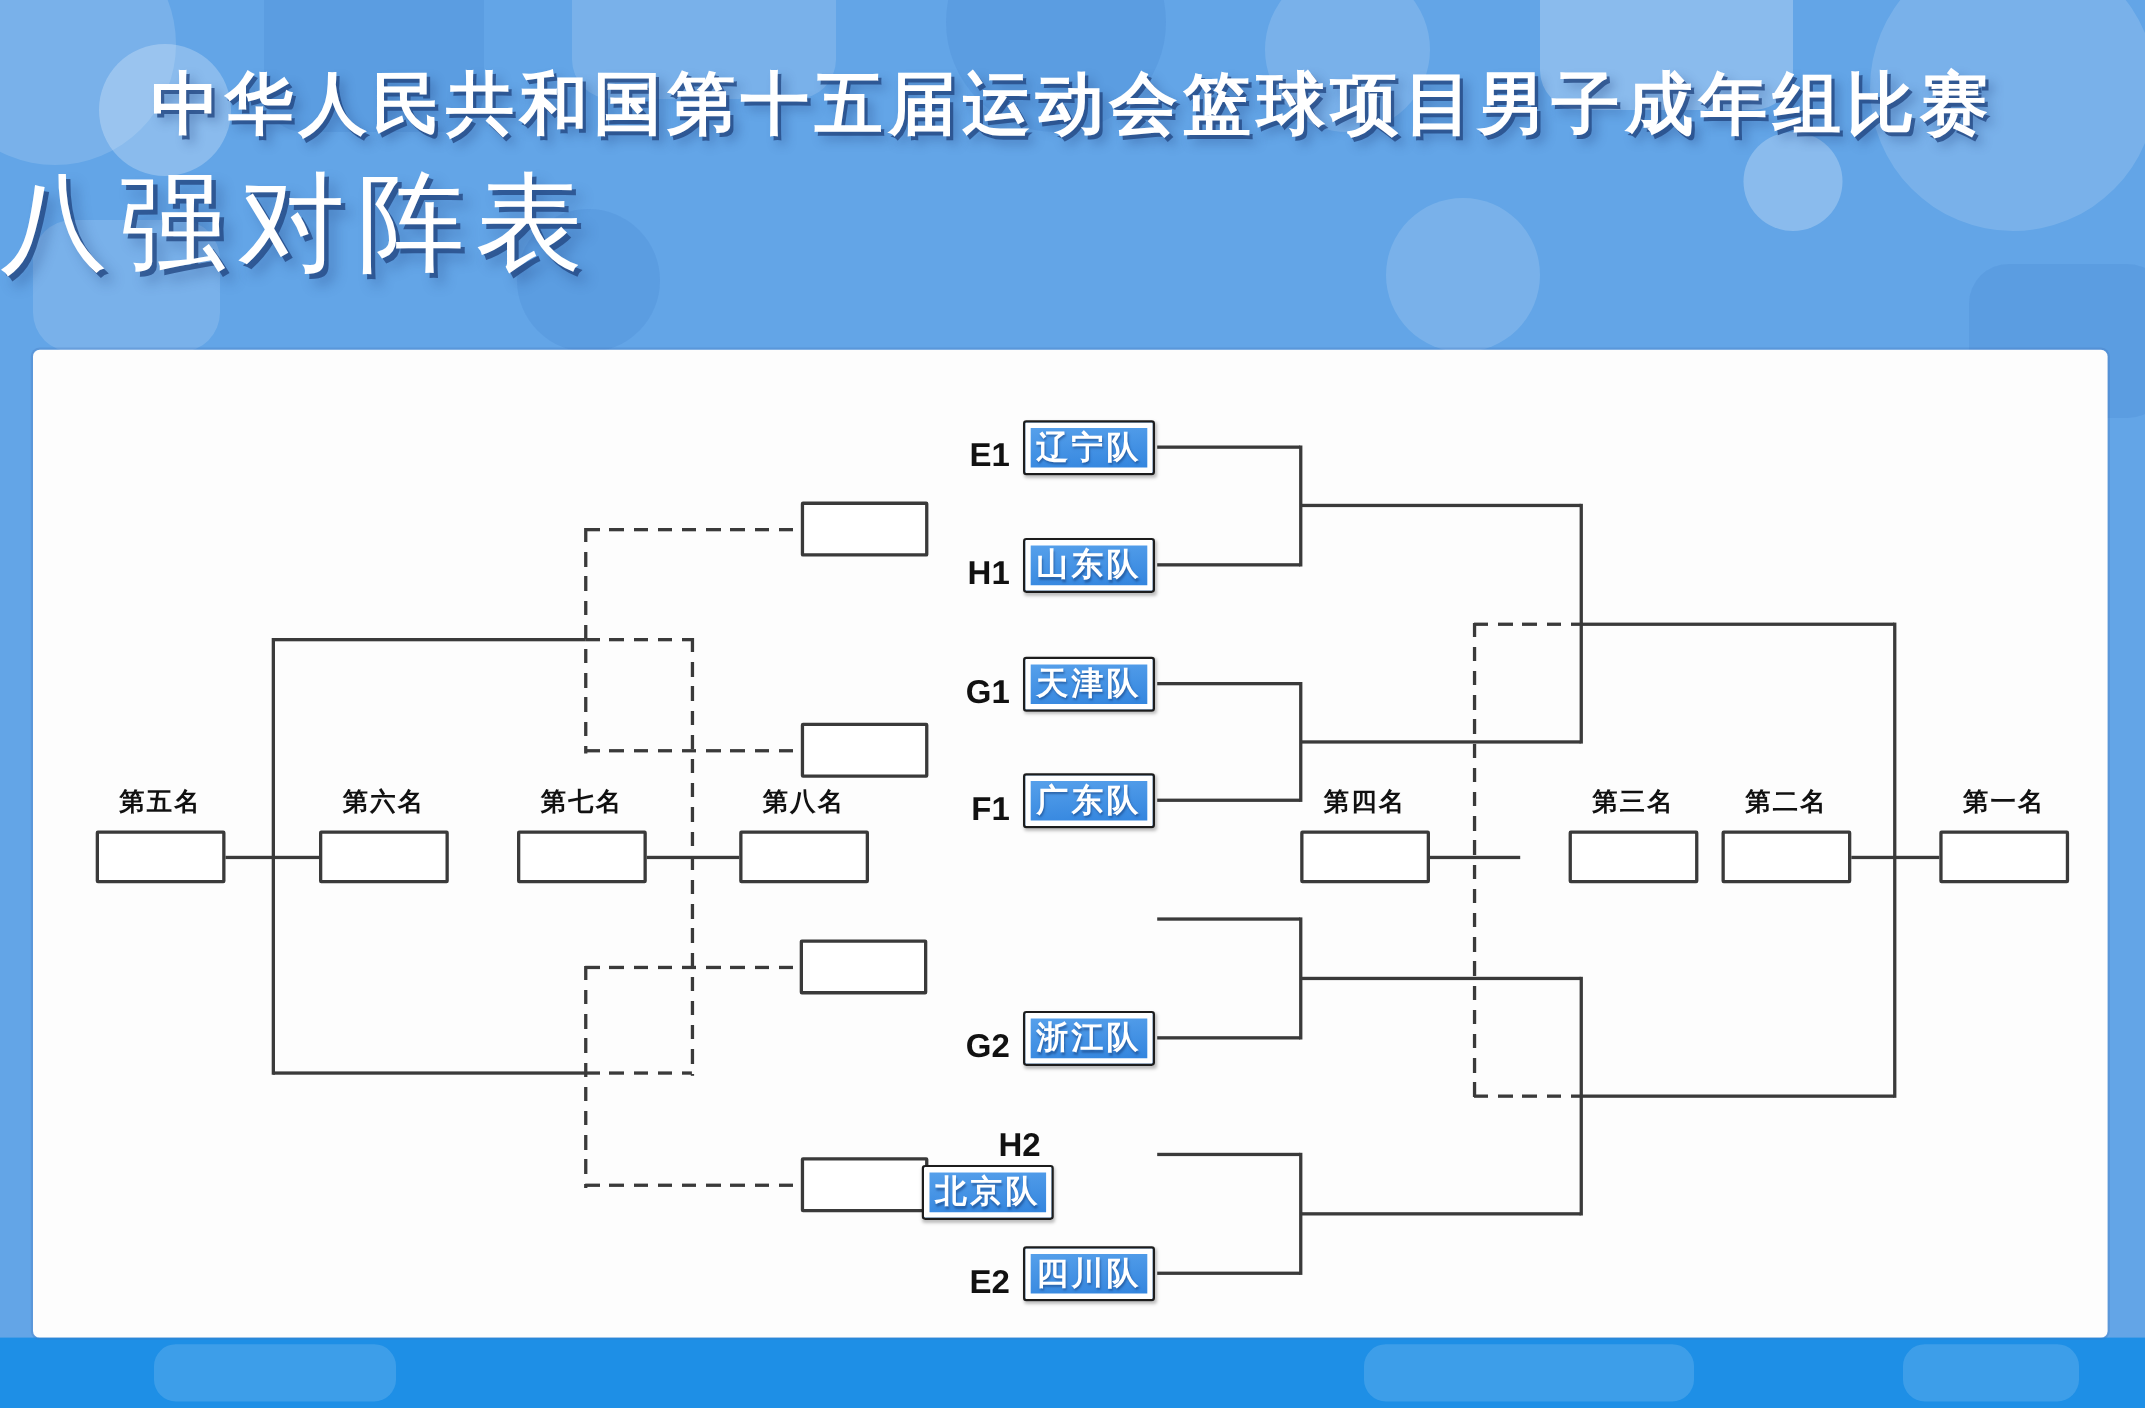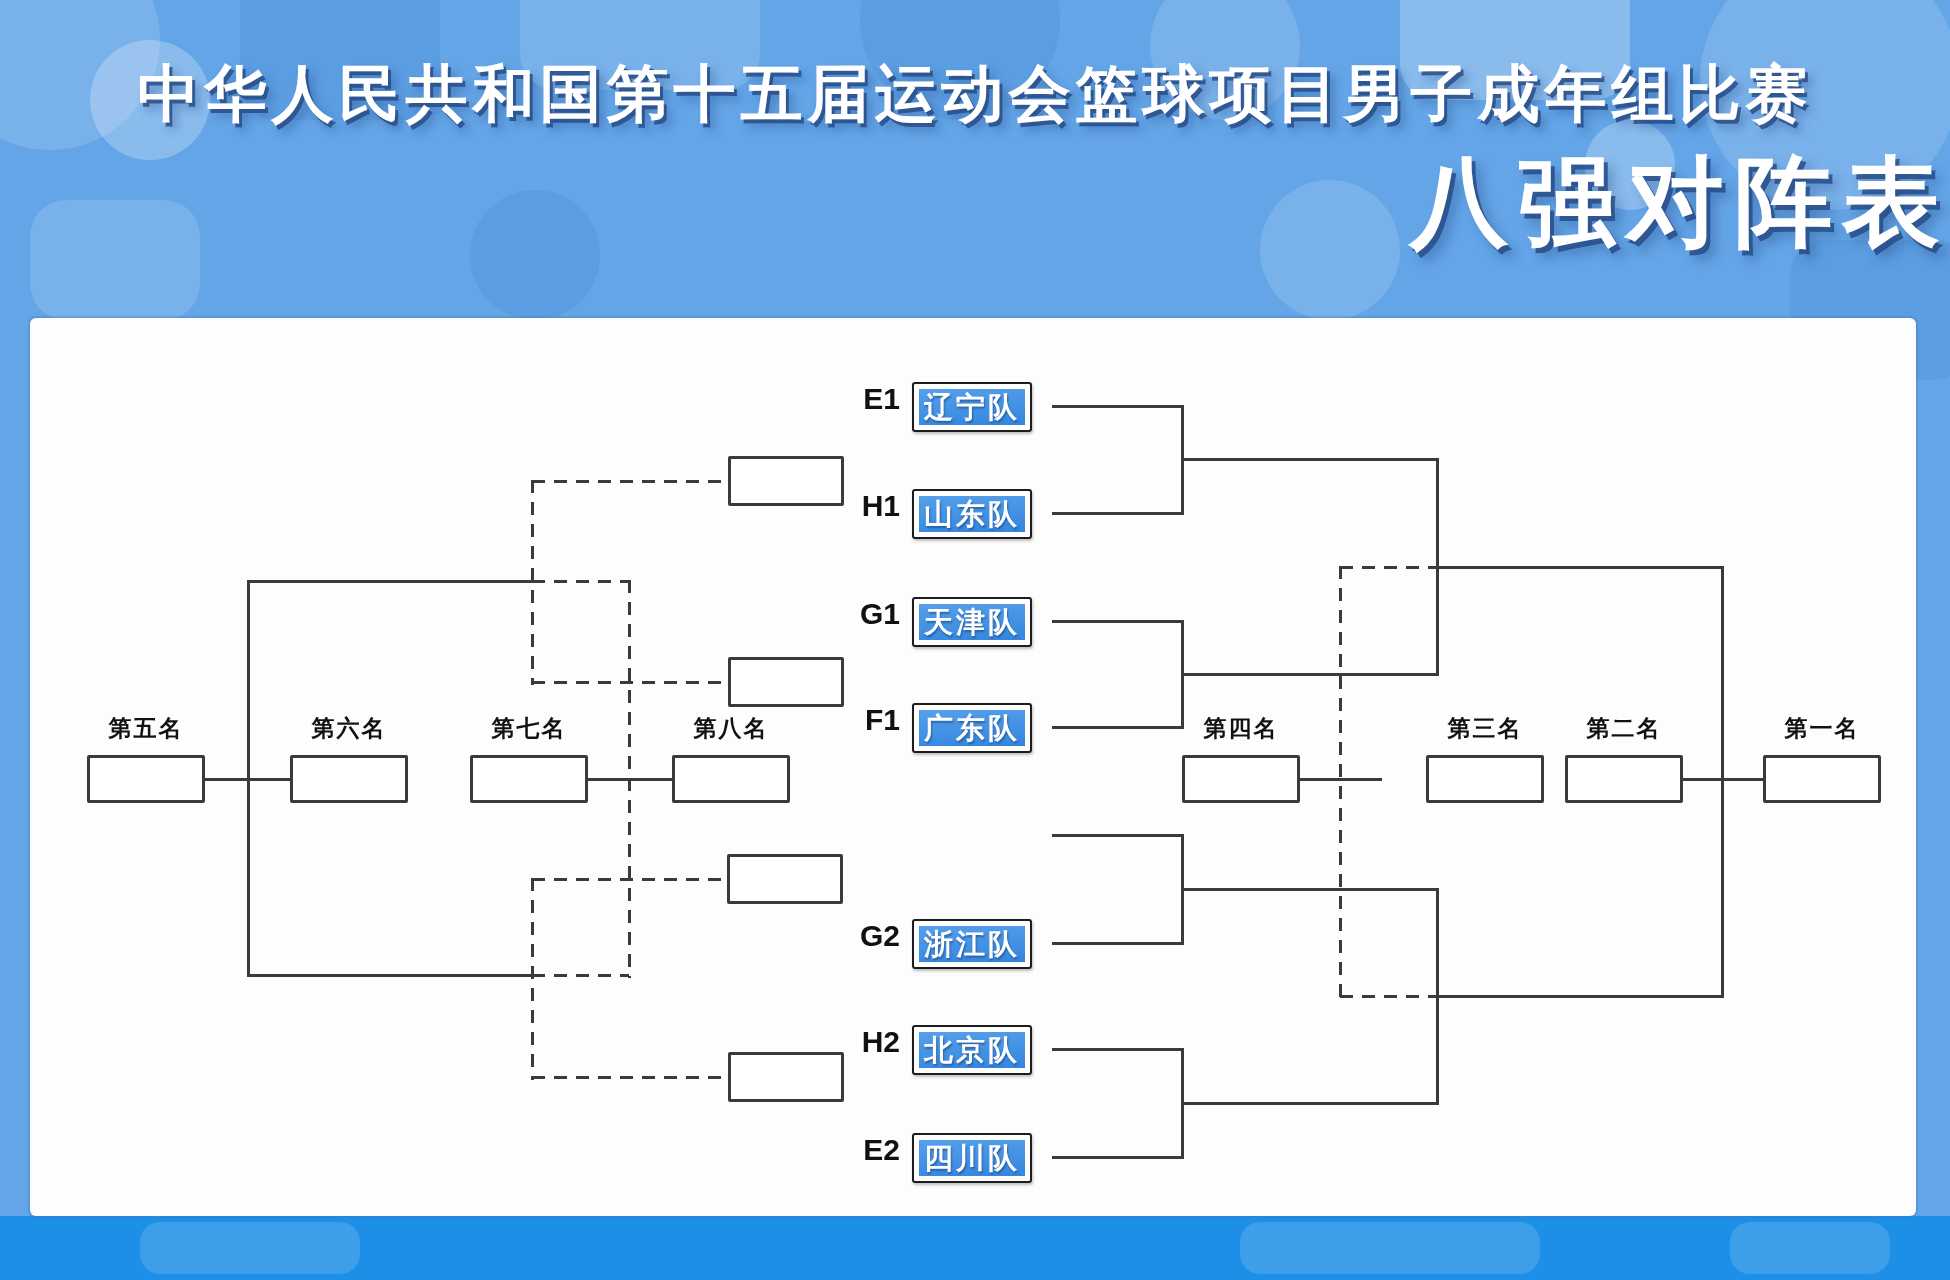--- a/index.html
+++ b/index.html
@@ -18,37 +18,37 @@
   
   #bottom-band{position:absolute;left:0;top:1216px;width:1950px;height:64px;background:#1e8fe6;}
   #bottom-band .streak{position:absolute;top:6px;height:52px;background:rgba(255,255,255,.14);border-radius:20px;}
   
   #title{
     position:absolute;left:0;top:52px;width:1950px;text-align:center;
     color:#fff;font-weight:800;font-size:62px;letter-spacing:5px;white-space:nowrap;
     text-shadow:3px 4px 0 rgba(35,70,130,.78),7px 8px 10px rgba(25,55,115,.35);
   }
   #subtitle{
-    position:absolute;left:0;top:138px;width:1950px;text-align:right;
-    color:#fff;font-weight:700;font-size:98px;letter-spacing:10px;
+    position:absolute;left:0;top:138px;width:1950px;text-align:left;
+    color:#fff;font-weight:400;font-size:98px;letter-spacing:10px;
     text-shadow:4px 5px 0 rgba(35,70,130,.78),9px 10px 12px rgba(25,55,115,.35);
   }
   
   #panel{
     position:absolute;left:30px;top:318px;width:1886px;height:898px;
     background:#fdfdfd;border-radius:6px;
     box-shadow:0 0 0 2px rgba(70,120,190,.30);
   }
   
   .hline{position:absolute;height:3px;background:#3a3a3a;}
   .vline{position:absolute;width:3px;background:#3a3a3a;}
   .hdash{position:absolute;height:3px;background:repeating-linear-gradient(90deg,#3a3a3a 0 13px,transparent 13px 22px);}
   .vdash{position:absolute;width:3px;background:repeating-linear-gradient(180deg,#3a3a3a 0 13px,transparent 13px 22px);}
   
-  .team-row{position:absolute;left:820px;height:50px;display:flex;align-items:flex-start;}
+  .team-row{position:absolute;left:838px;height:50px;display:flex;align-items:flex-end;}
   .seed{width:80px;margin-right:12px;text-align:right;font-size:30px;font-weight:800;color:#111;}
   .team-box{
     box-sizing:border-box;width:120px;height:50px;border:2px solid #1d1d1d;border-radius:3px;
     box-shadow:inset 0 0 0 5px #fff,1px 2px 3px rgba(0,0,0,.25);
     background:linear-gradient(175deg,#5aa3ec 0%,#2f82dd 100%);
     color:#fff;font-size:29px;font-weight:800;letter-spacing:3px;
     text-align:center;line-height:46px;
     text-shadow:1px 2px 2px rgba(20,60,120,.55);
   }
   
@@ -169,21 +169,21 @@
     <span class="team-box">天津队</span>
   </div>
   <div class="team-row" style="top:703px;">
     <span class="seed">F1</span>
     <span class="team-box">广东队</span>
   </div>
   <div class="team-row" style="top:919px;">
     <span class="seed">G2</span>
     <span class="team-box">浙江队</span>
   </div>
-  <div class="team-row" style="top:1025px;">
+  <div class="team-row" style="top:1025px;flex-direction:column;">
     <span class="seed">H2</span>
     <span class="team-box">北京队</span>
   </div>
   <div class="team-row" style="top:1133px;">
     <span class="seed">E2</span>
     <span class="team-box">四川队</span>
   </div>
 
   <div class="place" style="left:87px;">
     <div class="plabel">第五名</div>

